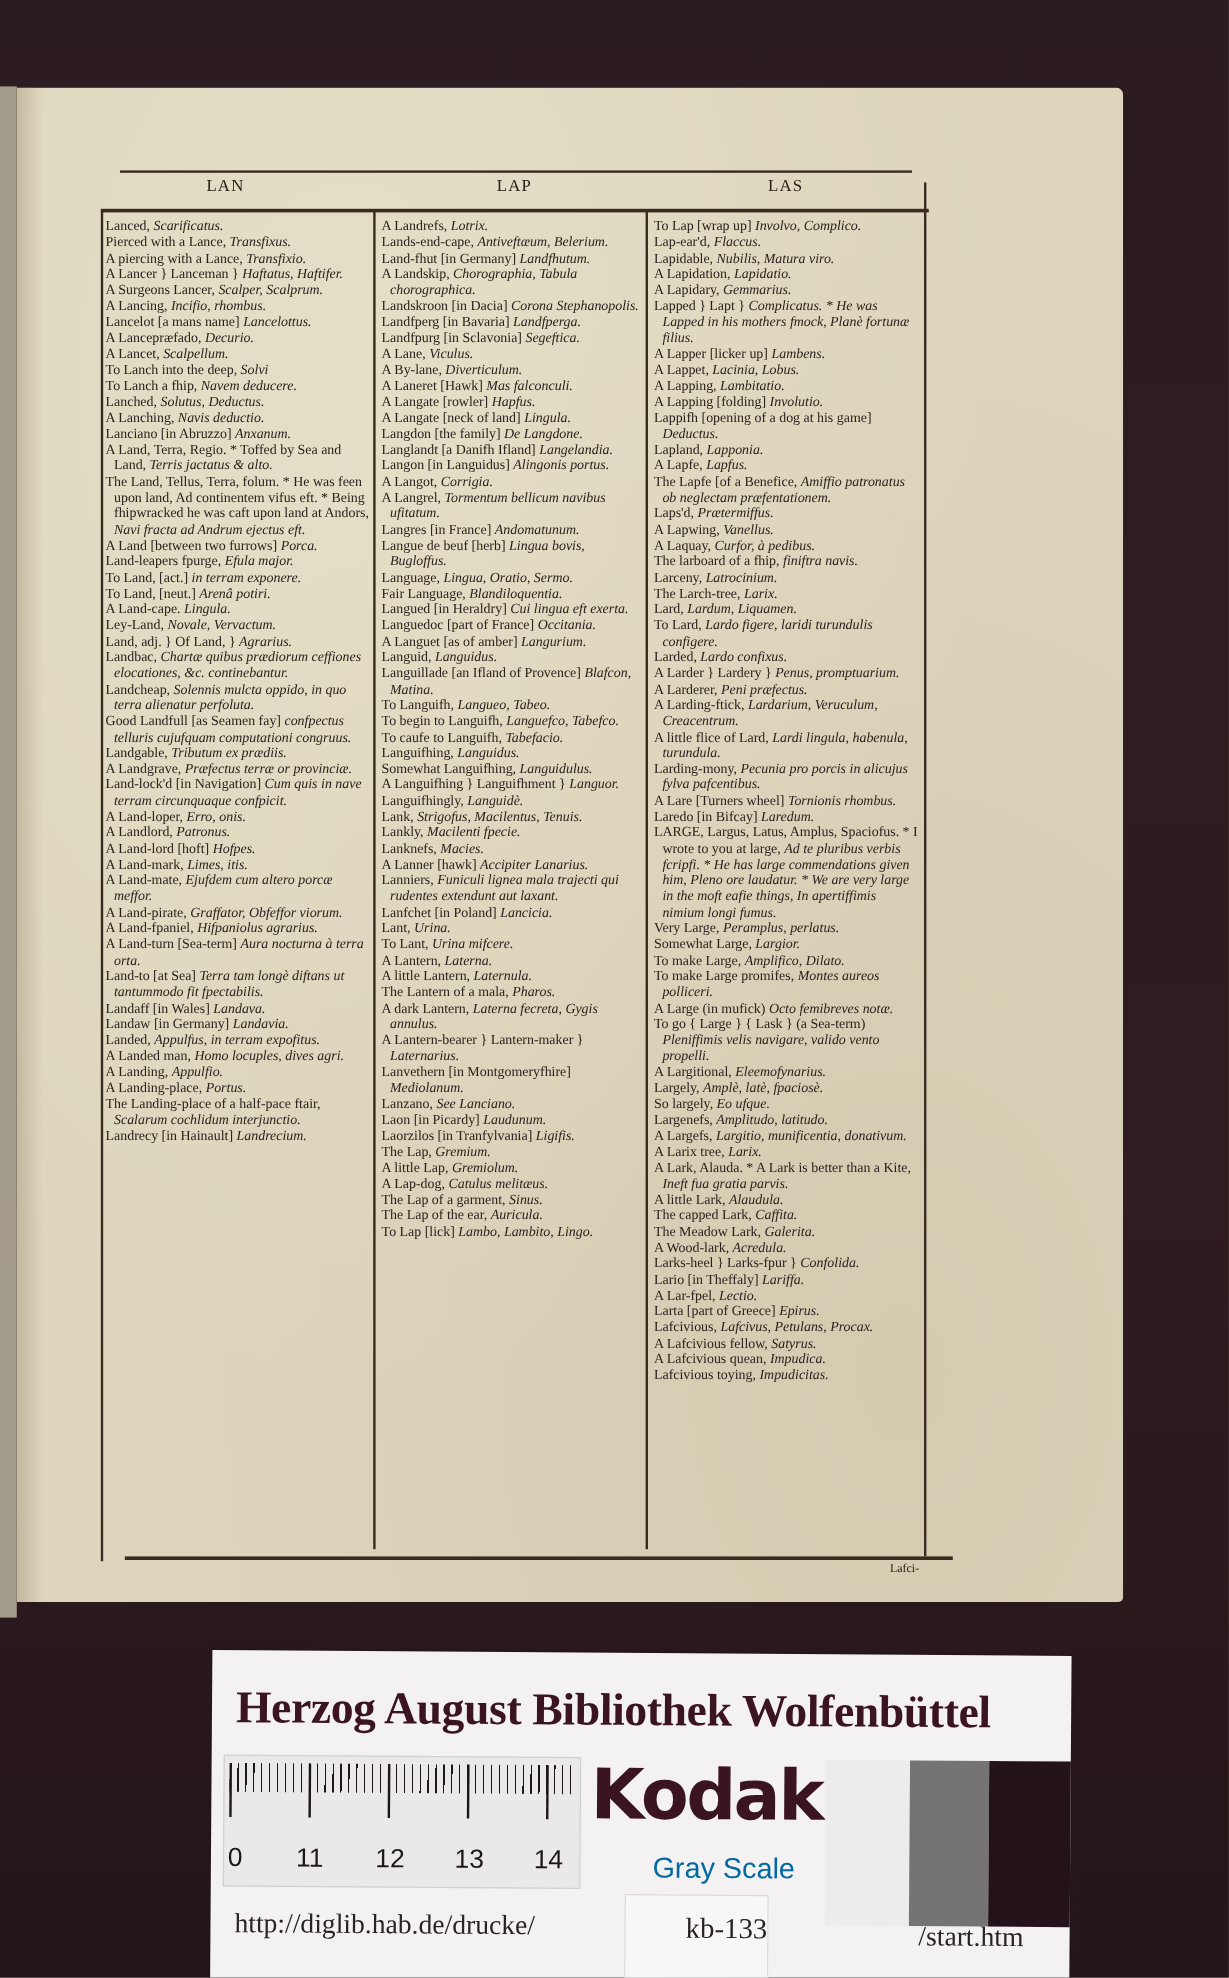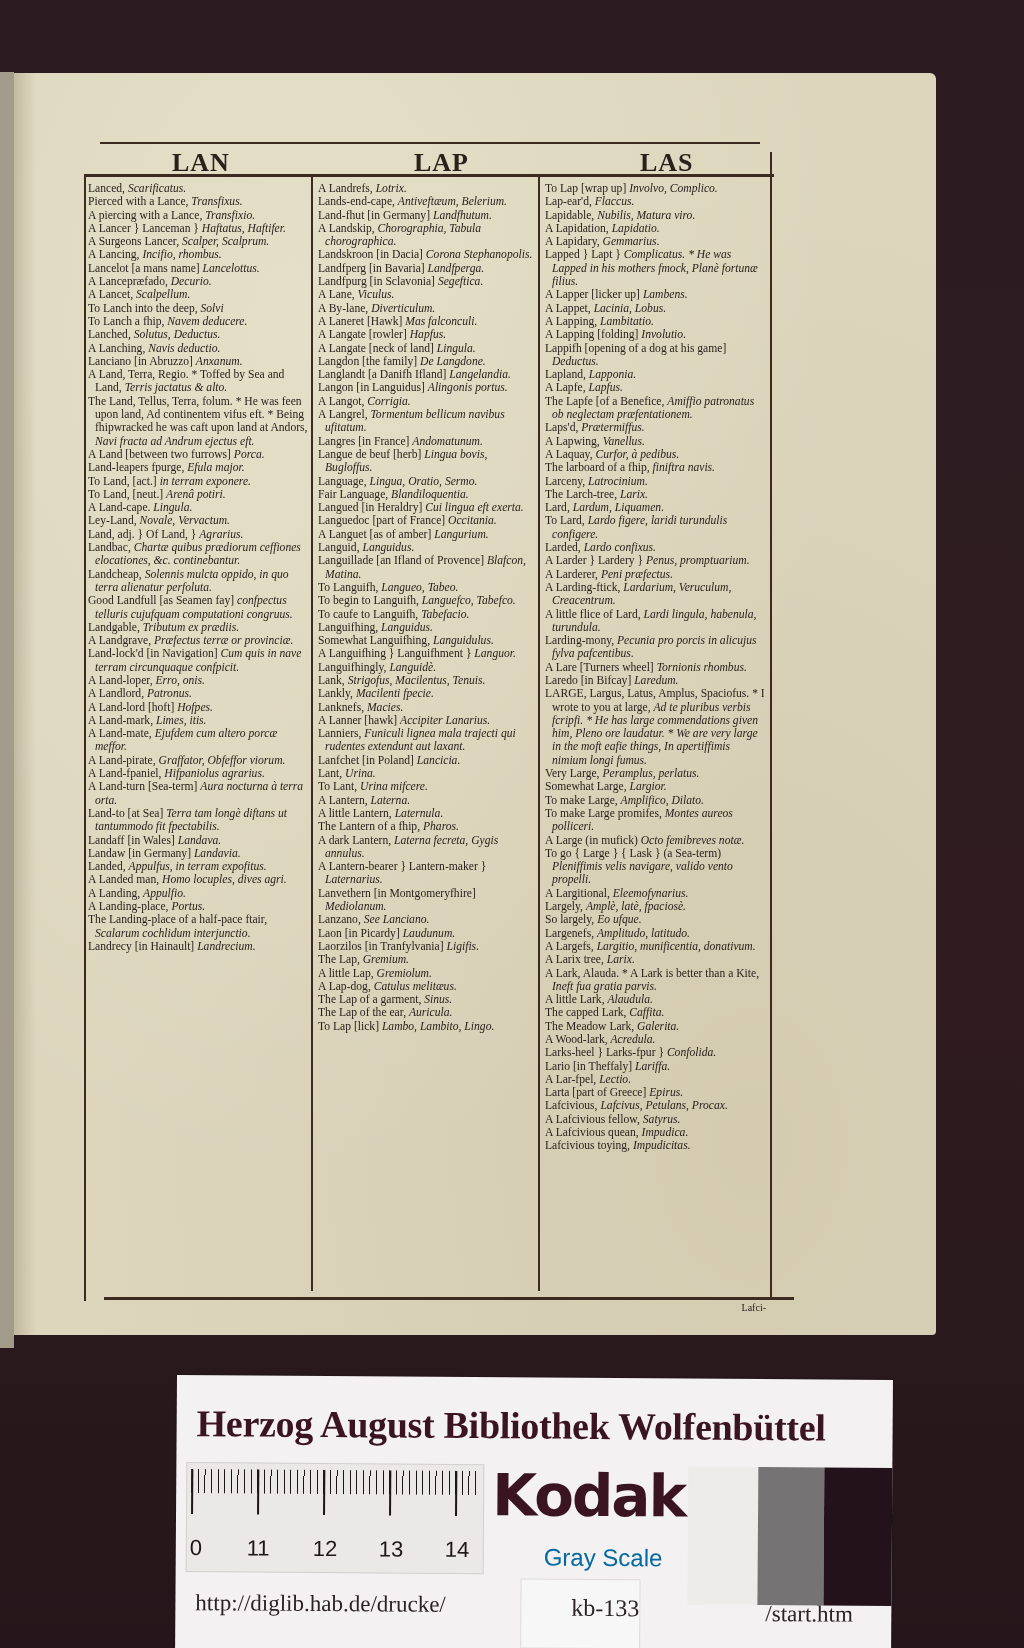--- a/index.html
+++ b/index.html
@@ -26,21 +26,21 @@
   .gutter-shadow {
     position:absolute; left:14px; top:73px; width:22px; height:1262px;
     background:linear-gradient(90deg, rgba(140,128,100,.35), transparent);
   }
   .frame {
     position:absolute; left:84px; top:142px; width:690px; height:1162px;
   }
   .top-rule { position:absolute; left:16px; top:0; width:660px; height:2px; background:#3a2a20; }
   .header-row { position:absolute; left:0; top:6px; width:690px; height:28px; }
   .header-row .hd {
-    position:absolute; top:0; font-size:26px; font-weight:bold; color:#2b211b;
+    position:absolute; top:0; font-size:14px; font-weight:normal; color:#2b211b;
     letter-spacing:1px;
   }
   .head-rule { position:absolute; left:0; top:32px; width:690px; height:3px; background:#3a2a20; }
   .bottom-rule { position:absolute; left:20px; top:1155px; width:690px; height:3px; background:#3a2a20; }
   .vline { position:absolute; width:2px; background:#3a2a20; }
   .col {
     position:absolute; top:40px; color:#2a211c;
     font-size:11.6px; line-height:13.3px;
   }
   .entry { margin:0; padding-left:7px; text-indent:-7px; }
@@ -191,21 +191,21 @@
       <p class="entry"><span>Lank, </span><span class="lat">Strigofus, Macilentus, Tenuis.</span></p>
       <p class="entry"><span>Lankly, </span><span class="lat">Macilenti fpecie.</span></p>
       <p class="entry"><span>Lanknefs, </span><span class="lat">Macies.</span></p>
       <p class="entry"><span>A Lanner [hawk] </span><span class="lat">Accipiter Lanarius.</span></p>
       <p class="entry"><span>Lanniers, </span><span class="lat">Funiculi lignea mala trajecti qui rudentes extendunt aut laxant.</span></p>
       <p class="entry"><span>Lanfchet [in Poland] </span><span class="lat">Lancicia.</span></p>
       <p class="entry"><span>Lant, </span><span class="lat">Urina.</span></p>
       <p class="entry"><span>To Lant, </span><span class="lat">Urina mifcere.</span></p>
       <p class="entry"><span>A Lantern, </span><span class="lat">Laterna.</span></p>
       <p class="entry"><span>A little Lantern, </span><span class="lat">Laternula.</span></p>
-      <p class="entry"><span>The Lantern of a fhip, </span><span class="lat">Pharos.</span></p>
+      <p class="entry"><span>The Lantern of a mala, </span><span class="lat">Pharos.</span></p>
       <p class="entry"><span>A dark Lantern, </span><span class="lat">Laterna fecreta, Gygis annulus.</span></p>
       <p class="entry"><span>A Lantern-bearer } Lantern-maker } </span><span class="lat">Laternarius.</span></p>
       <p class="entry"><span>Lanvethern [in Montgomeryfhire] </span><span class="lat">Mediolanum.</span></p>
       <p class="entry"><span>Lanzano, </span><span class="lat">See Lanciano.</span></p>
       <p class="entry"><span>Laon [in Picardy] </span><span class="lat">Laudunum.</span></p>
       <p class="entry"><span>Laorzilos [in Tranfylvania] </span><span class="lat">Ligifis.</span></p>
       <p class="entry"><span>The Lap, </span><span class="lat">Gremium.</span></p>
       <p class="entry"><span>A little Lap, </span><span class="lat">Gremiolum.</span></p>
       <p class="entry"><span>A Lap-dog, </span><span class="lat">Catulus melitæus.</span></p>
       <p class="entry"><span>The Lap of a garment, </span><span class="lat">Sinus.</span></p>

